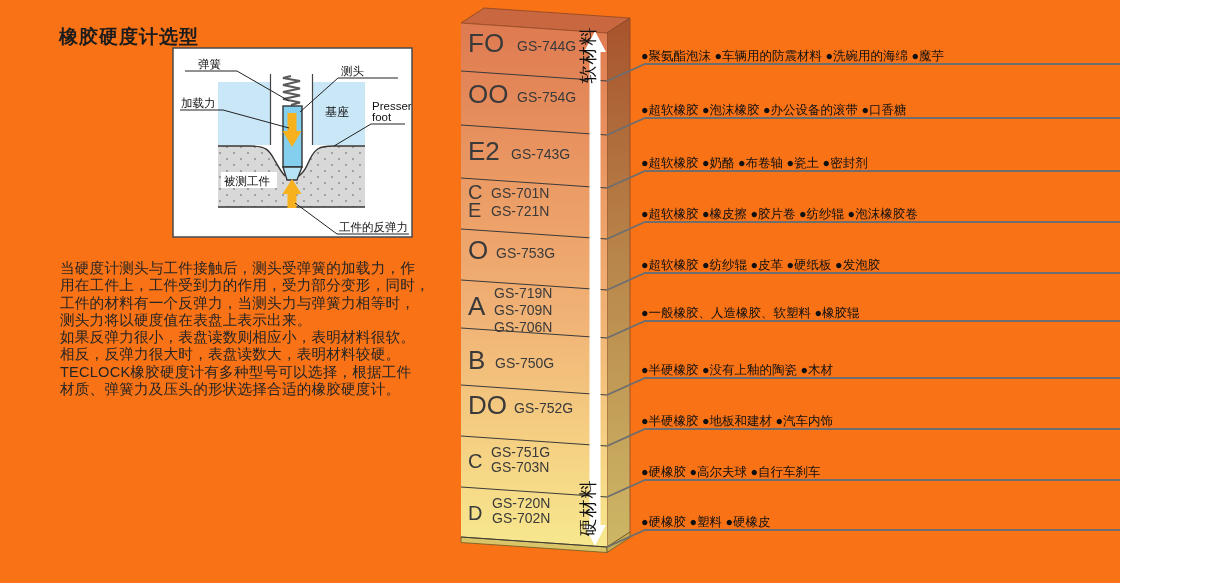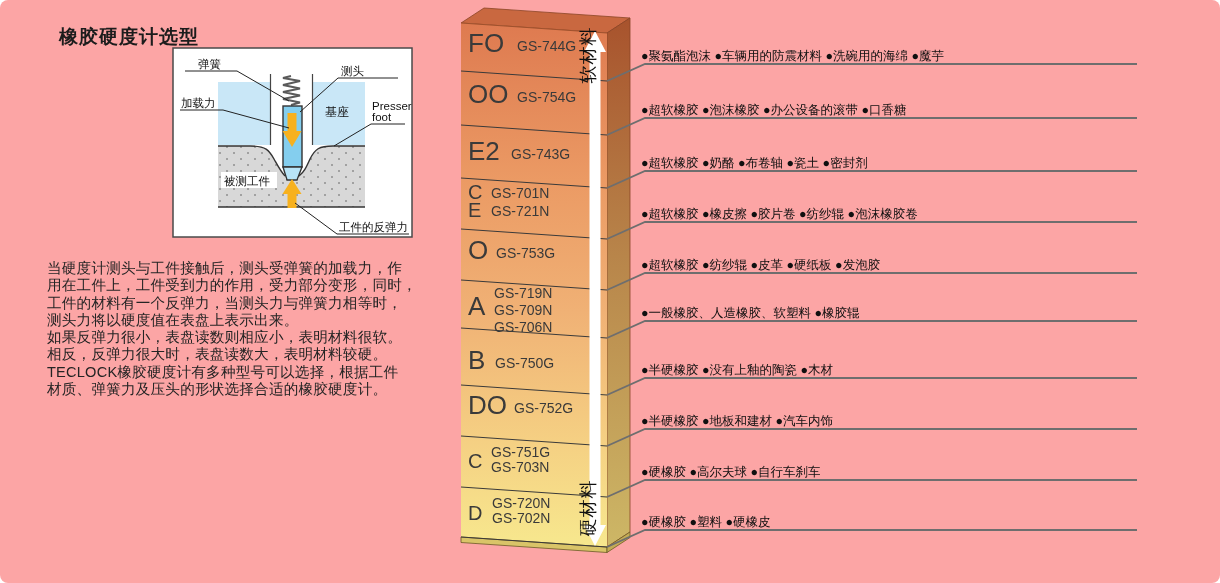--- a/index.html
+++ b/index.html
@@ -1,21 +1,21 @@
 <!DOCTYPE html>
 <html><head>
 <meta charset="utf-8">
 <style>
   html,body{margin:0;padding:0;background:#fff;}
-  .page{position:relative;width:1220px;height:583px;background:#fca5a5;overflow:hidden;
-        font-family:"Liberation Sans","DejaVu Sans",sans-serif;border-radius:8px;}
+  .page{position:relative;width:1120px;height:583px;background:#f97316;overflow:hidden;
+        font-family:"Liberation Sans","DejaVu Sans",sans-serif;}
   .gfx{position:absolute;left:0;top:0;width:1220px;height:583px;}
   .title{position:absolute;left:59px;top:24px;font-size:19px;font-weight:600;
          color:#1c1c1c;letter-spacing:1px;}
-  .desc{position:absolute;left:47px;top:260px;width:400px;font-size:14.6px;
+  .desc{position:absolute;left:60px;top:260px;width:400px;font-size:14.6px;
         line-height:17.3px;color:#242424;white-space:pre-line;letter-spacing:0.2px;}
   text{font-family:"Liberation Sans","DejaVu Sans",sans-serif;}
 </style>
 </head>
 <body>
 
 <div class="page">
 
   <div class="title">橡胶硬度计选型</div>
 

